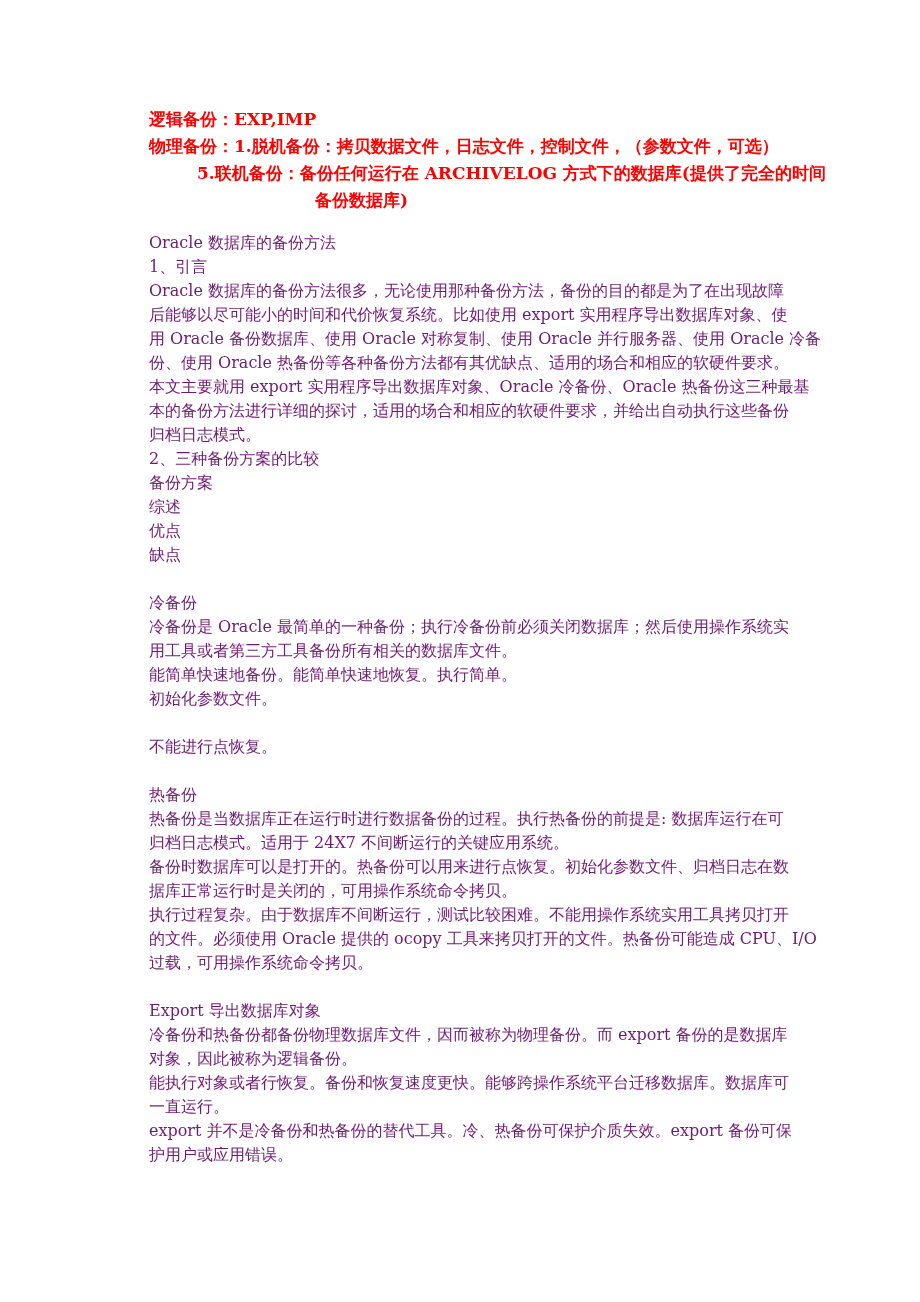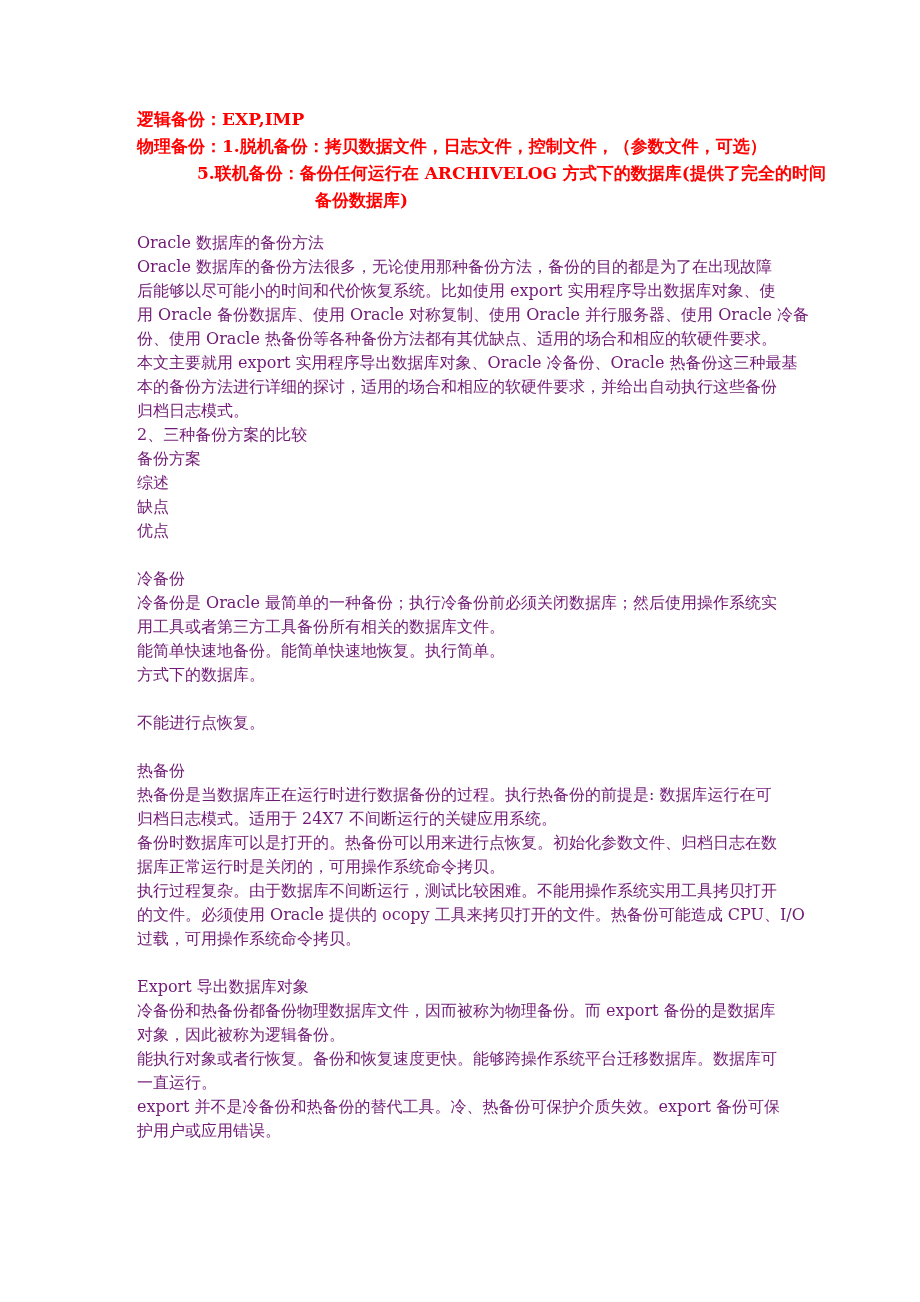--- a/index.html
+++ b/index.html
@@ -28,56 +28,57 @@
   }
   .spacer {
     height: 17px;
   }
   .body-block .line {
     font-size: 16px;
     line-height: 24px;
     font-weight: 400;
     white-space: pre;
   }
-  .ind-0 { padding-left: 0; }
+  .ind-0 { padding-left: 0; margin-left: 12px; }
   .ind-1 { padding-left: 60px; }
   .ind-2 { padding-left: 178px; }
   .blank { height: 24px; }
 </style>
 </head>
 <body>
 
 <div class="doc-content">
   <div class="hdr-block" id="header-lines" style="color: rgb(255, 0, 0);">
       <div class="line ind-0">逻辑备份：EXP,IMP</div>
       <div class="line ind-0">物理备份：1.脱机备份：拷贝数据文件，日志文件，控制文件，（参数文件，可选）</div>
       <div class="line ind-1">5.联机备份：备份任何运行在 ARCHIVELOG 方式下的数据库(提供了完全的时间</div>
       <div class="line ind-2">备份数据库)</div>
     </div>
   <div class="spacer"></div>
   <div class="body-block" id="body-lines" style="color: #701a75;">
       <div class="line ind-0">Oracle 数据库的备份方法</div>
+      <div class="line ind-0">1、引言</div>
       <div class="line ind-0">Oracle 数据库的备份方法很多，无论使用那种备份方法，备份的目的都是为了在出现故障</div>
       <div class="line ind-0">后能够以尽可能小的时间和代价恢复系统。比如使用 export 实用程序导出数据库对象、使</div>
       <div class="line ind-0">用 Oracle 备份数据库、使用 Oracle 对称复制、使用 Oracle 并行服务器、使用 Oracle 冷备</div>
       <div class="line ind-0">份、使用 Oracle 热备份等各种备份方法都有其优缺点、适用的场合和相应的软硬件要求。</div>
       <div class="line ind-0">本文主要就用 export 实用程序导出数据库对象、Oracle 冷备份、Oracle 热备份这三种最基</div>
       <div class="line ind-0">本的备份方法进行详细的探讨，适用的场合和相应的软硬件要求，并给出自动执行这些备份</div>
       <div class="line ind-0">归档日志模式。</div>
       <div class="line ind-0">2、三种备份方案的比较</div>
       <div class="line ind-0">备份方案</div>
       <div class="line ind-0">综述</div>
+      <div class="line ind-0">优点</div>
       <div class="line ind-0">缺点</div>
-      <div class="line ind-0">优点</div>
       <div class="line blank"></div>
       <div class="line ind-0">冷备份</div>
       <div class="line ind-0">冷备份是 Oracle 最简单的一种备份；执行冷备份前必须关闭数据库；然后使用操作系统实</div>
       <div class="line ind-0">用工具或者第三方工具备份所有相关的数据库文件。</div>
       <div class="line ind-0">能简单快速地备份。能简单快速地恢复。执行简单。</div>
-      <div class="line ind-0">方式下的数据库。</div>
+      <div class="line ind-0">初始化参数文件。</div>
       <div class="line blank"></div>
       <div class="line ind-0">不能进行点恢复。</div>
       <div class="line blank"></div>
       <div class="line ind-0">热备份</div>
       <div class="line ind-0">热备份是当数据库正在运行时进行数据备份的过程。执行热备份的前提是: 数据库运行在可</div>
       <div class="line ind-0">归档日志模式。适用于 24X7 不间断运行的关键应用系统。</div>
       <div class="line ind-0">备份时数据库可以是打开的。热备份可以用来进行点恢复。初始化参数文件、归档日志在数</div>
       <div class="line ind-0">据库正常运行时是关闭的，可用操作系统命令拷贝。</div>
       <div class="line ind-0">执行过程复杂。由于数据库不间断运行，测试比较困难。不能用操作系统实用工具拷贝打开</div>
       <div class="line ind-0">的文件。必须使用 Oracle 提供的 ocopy 工具来拷贝打开的文件。热备份可能造成 CPU、I/O</div>

